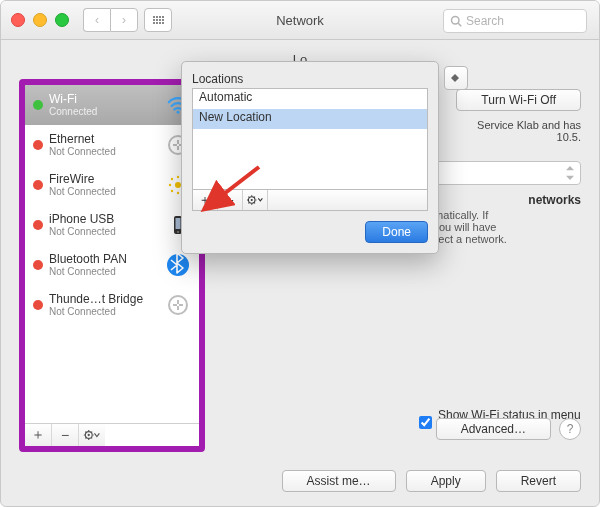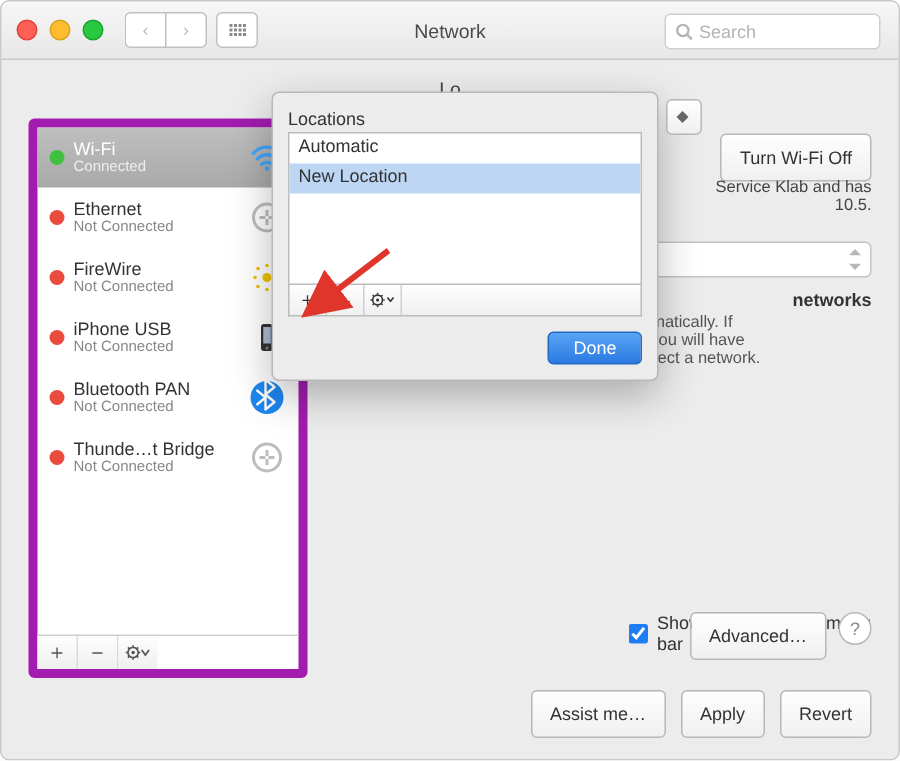--- a/index.html
+++ b/index.html
@@ -34,21 +34,21 @@
 .svc-name{font-size:12px;font-weight:500;}
 .svc-sub{font-size:10px;}
 .svc.sel .svc-sub{color:#eee;}
 .svc:not(.sel) .svc-sub{color:#888;}
 .svc-icon{width:26px;height:26px;flex:none;display:flex;align-items:center;justify-content:center;}
 .sb-tools{height:22px;border-top:1px solid #cfcfcf;display:flex;align-items:stretch;}
 .tool{width:26px;display:flex;align-items:center;justify-content:center;border-right:1px solid #d9d9d9;font-size:14px;color:#555;background:linear-gradient(#fefefe,#efefef);}
 .tool:last-child{border-right:none;}
 .right{flex:1;padding-left:18px;position:relative;}
 .turnoff{position:absolute;right:0;top:10px;}
-.mac-btn{background:linear-gradient(#fefefe,#f0f0f0);border:1px solid #b8b8b8;border-radius:4px;height:32px;padding:0 12px;font-size:12px;color:#333;display:inline-flex;align-items:center;}
+.mac-btn{background:linear-gradient(#fefefe,#f0f0f0);border:1px solid #b8b8b8;border-radius:4px;height:22px;padding:0 24px;font-size:12px;color:#333;display:inline-flex;align-items:center;}
 .blurb{position:absolute;right:0;top:40px;color:#444;font-size:11px;text-align:right;}
 .net-select{position:absolute;right:0;top:82px;left:150px;height:22px;background:#fff;border:1px solid #c3c3c3;border-radius:4px;}
 .net-select::after{content:"";position:absolute;right:6px;top:4px;width:8px;height:14px;background:linear-gradient(#888,#888);clip-path:polygon(50% 0,100% 30%,0 30%,50% 0,0 70%,100% 70%,50% 100%,0 70%);opacity:.6;}
 .auto-head{position:absolute;top:114px;right:0;font-size:12px;font-weight:600;}
 .auto-txt{position:absolute;top:130px;right:0;left:160px;font-size:11px;color:#555;}
 .show-row{position:absolute;bottom:16px;left:210px;display:flex;align-items:center;font-size:12px;color:#333;}
 .show-row input{margin-right:6px;accent-color:#1e7df5;}
 .adv-row{position:absolute;bottom:12px;right:0;display:flex;gap:8px;}
 .help{width:20px;height:20px;border-radius:50%;border:1px solid #b8b8b8;background:#fff;color:#888;display:flex;align-items:center;justify-content:center;font-size:12px;}
 .btnbar{position:absolute;bottom:14px;right:18px;display:flex;gap:10px;}

